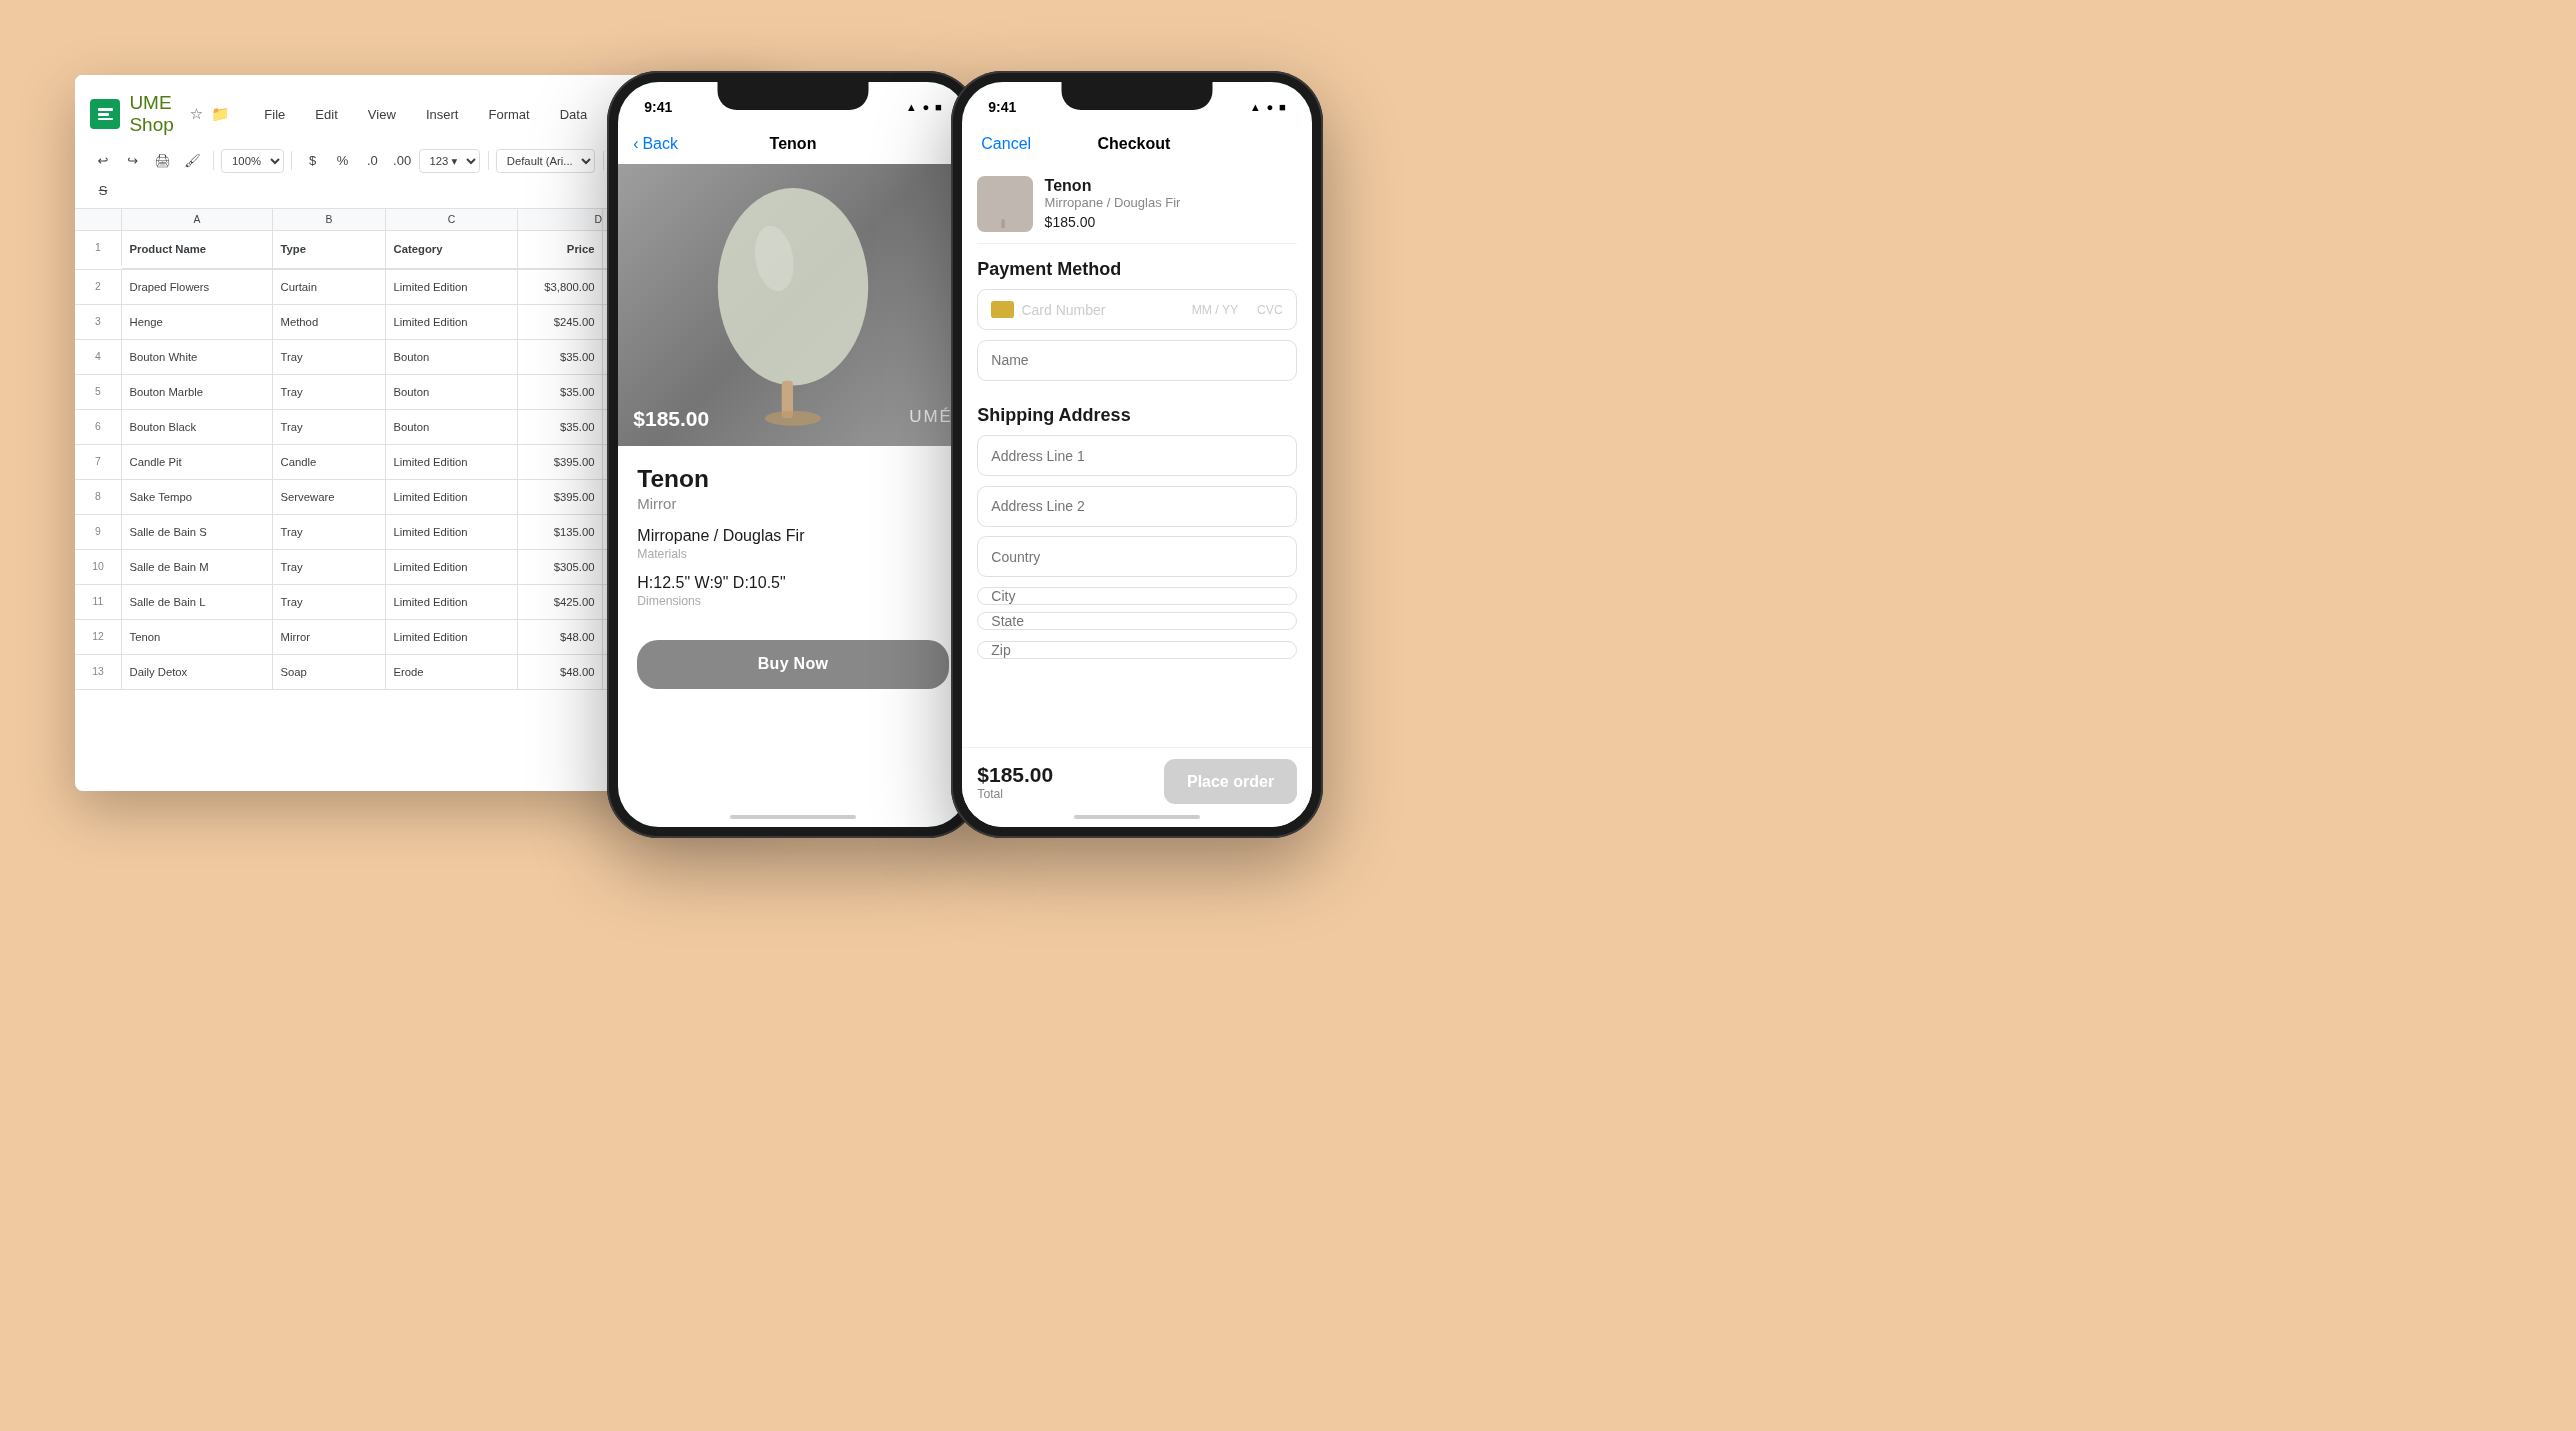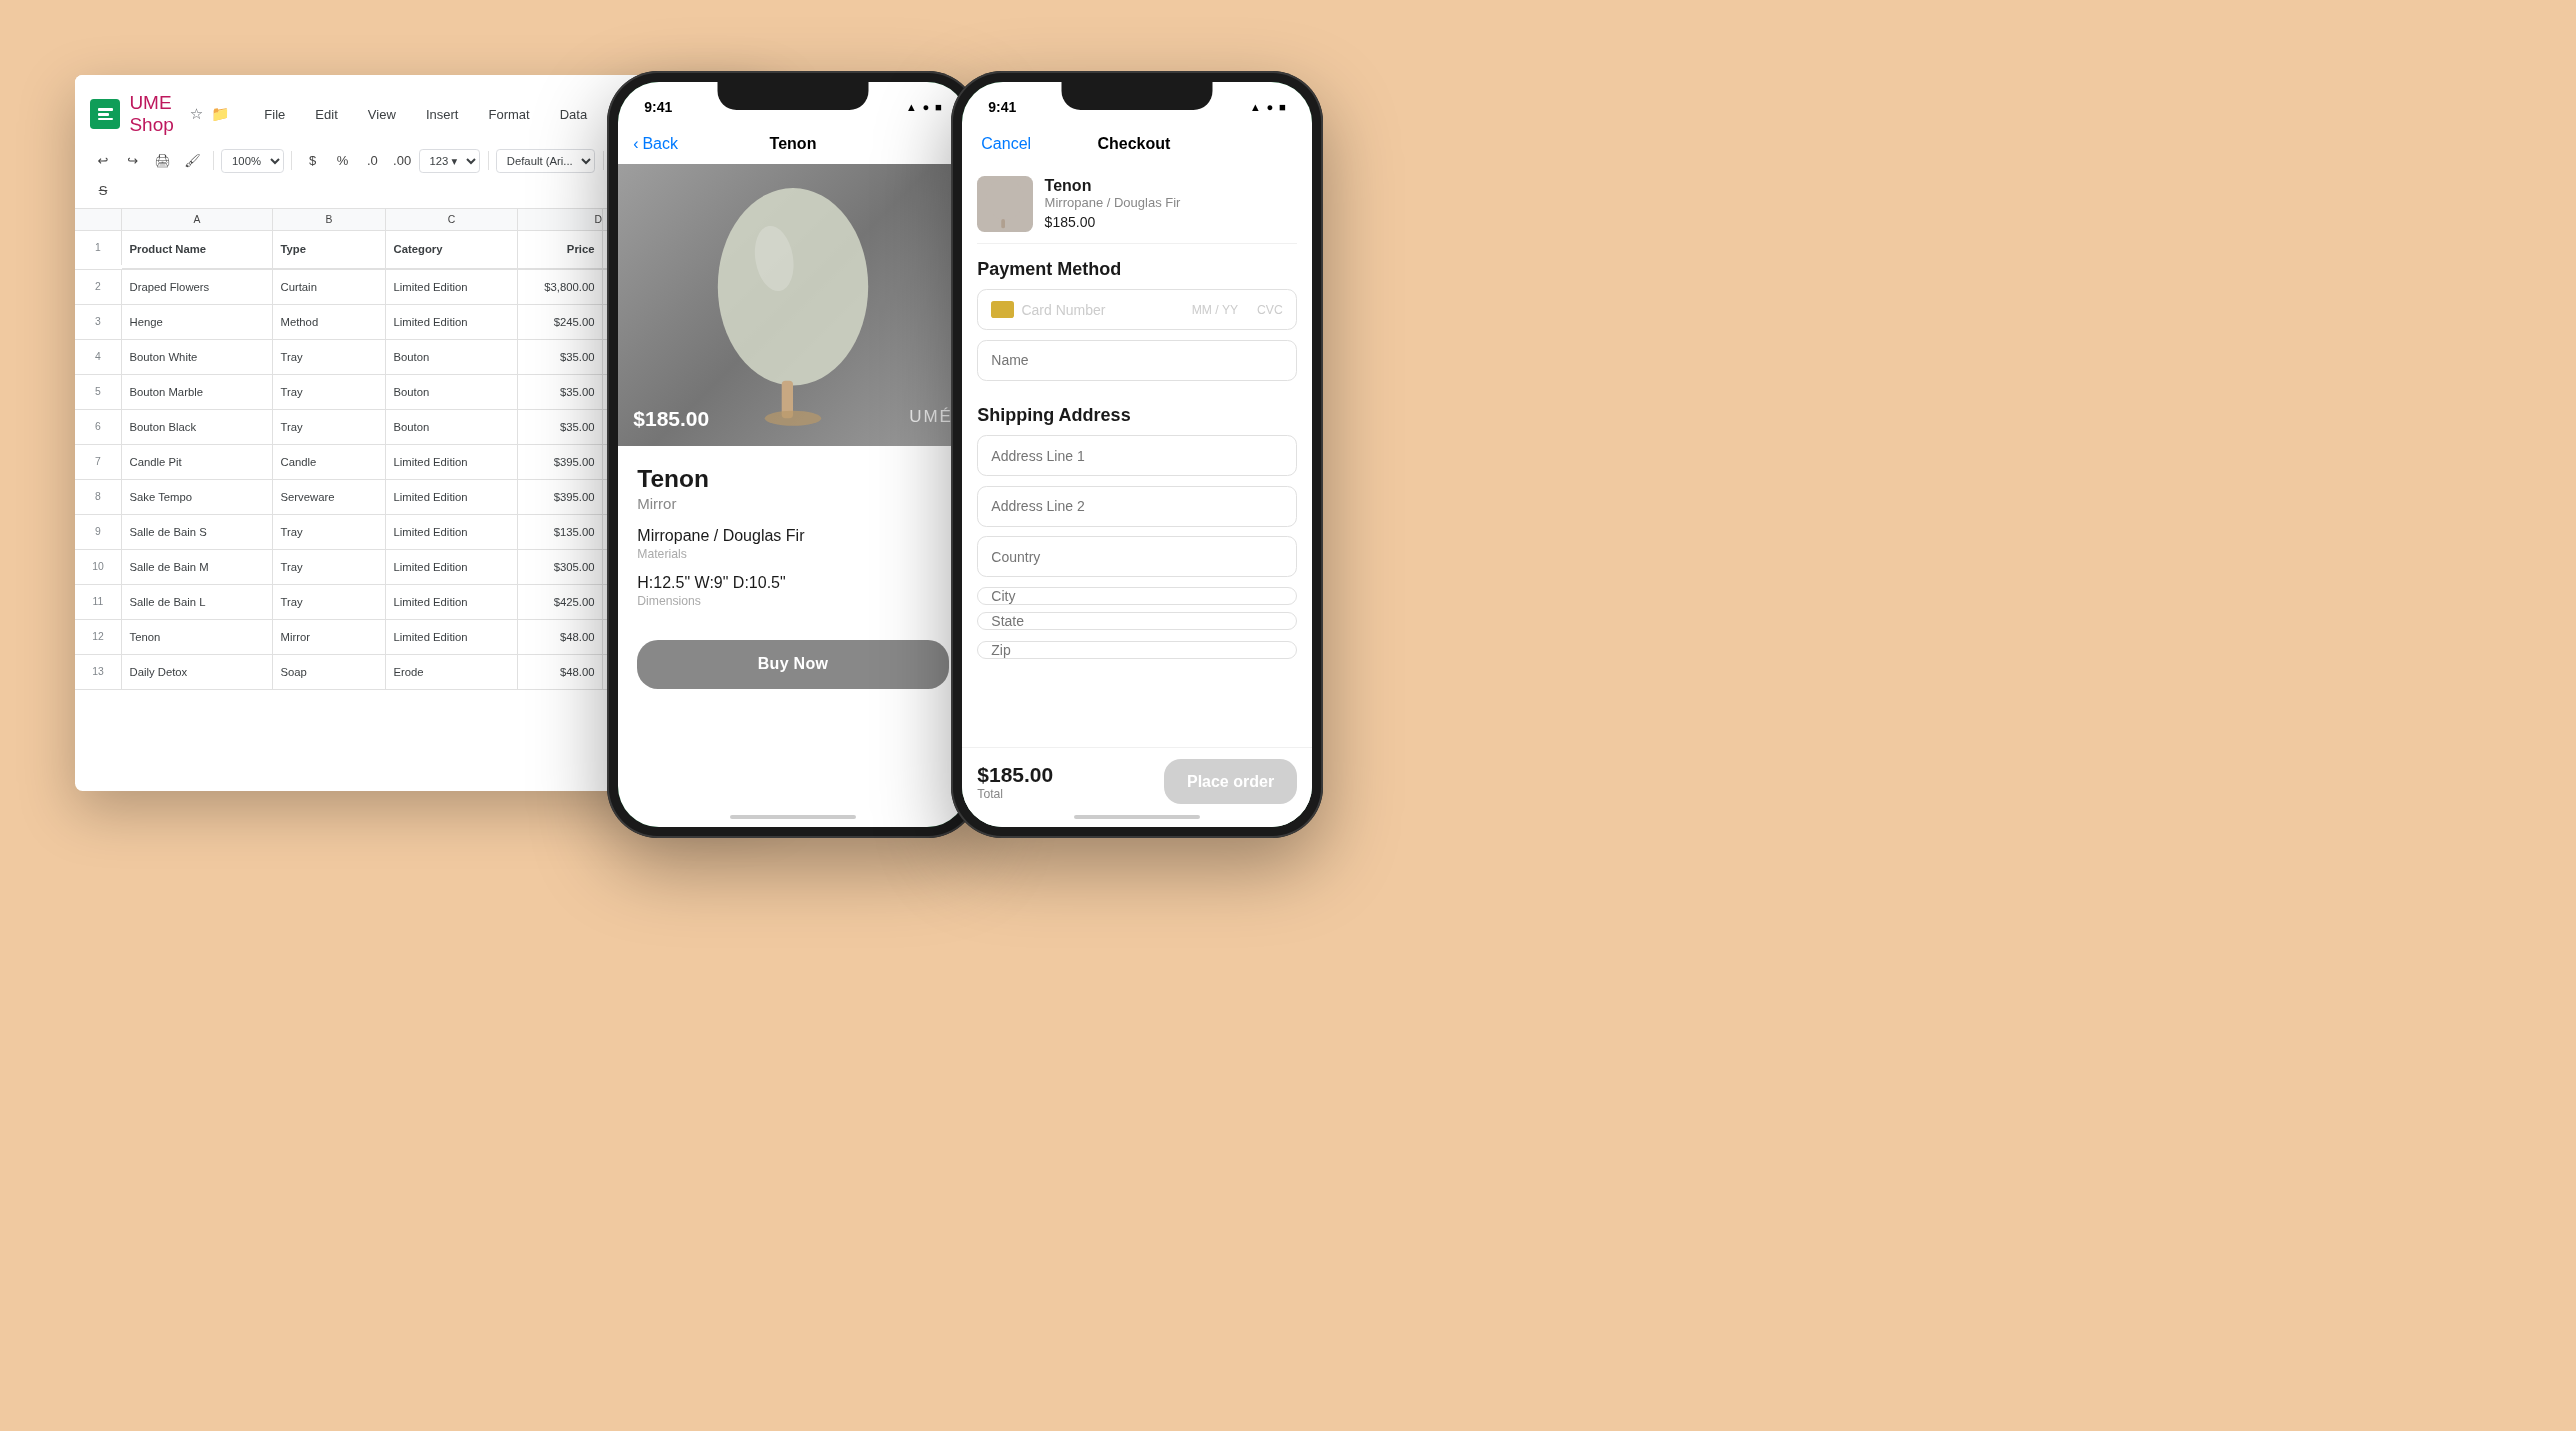--- a/index.html
+++ b/index.html
@@ -43,21 +43,21 @@
     .sheets-icon-lines {
       display: flex; flex-direction: column; gap: 1.9px; padding: 3.8px;
     }
     .sheets-icon-line {
       height: 2.8px; background: #fff; border-radius: 0.9px;
     }
     .sheets-icon-line:nth-child(1) { width: 15px; }
     .sheets-icon-line:nth-child(2) { width: 11.3px; }
     .sheets-icon-line:nth-child(3) { width: 15px; }
     .sheets-title-text {
-      font-size: 19px; font-weight: 500; color: #be185d;
+      font-size: 19px; font-weight: 500; color: #4d7c0f;
     }
     .sheets-title-icons {
       display: flex; gap: 5.6px; margin-left: 3.8px;
     }
     .sheets-title-icon {
       width: 19px; height: 19px; color: #5f6368;
       display: flex; align-items: center; justify-content: center;
       font-size: 15px;
     }
     .sheets-menu-item {
@@ -325,21 +325,21 @@
     .total-amount {
       font-size: 21px; font-weight: 700; color: #1a1a1a;
     }
     .total-label {
       font-size: 12.2px; color: #888;
     }
     .place-order-btn {
       background: #d0d0d0;
       color: #fff;
       border: none;
-      border-radius: 17px;
+      border-radius: 11px;
       font-size: 16px;
       font-weight: 600;
       height: 45px;
       padding: 0 22.6px;
       cursor: pointer;
     }
 
     
     .mirror-svg {
       position: absolute; top: 19px; left: 50%; transform: translateX(-50%);

